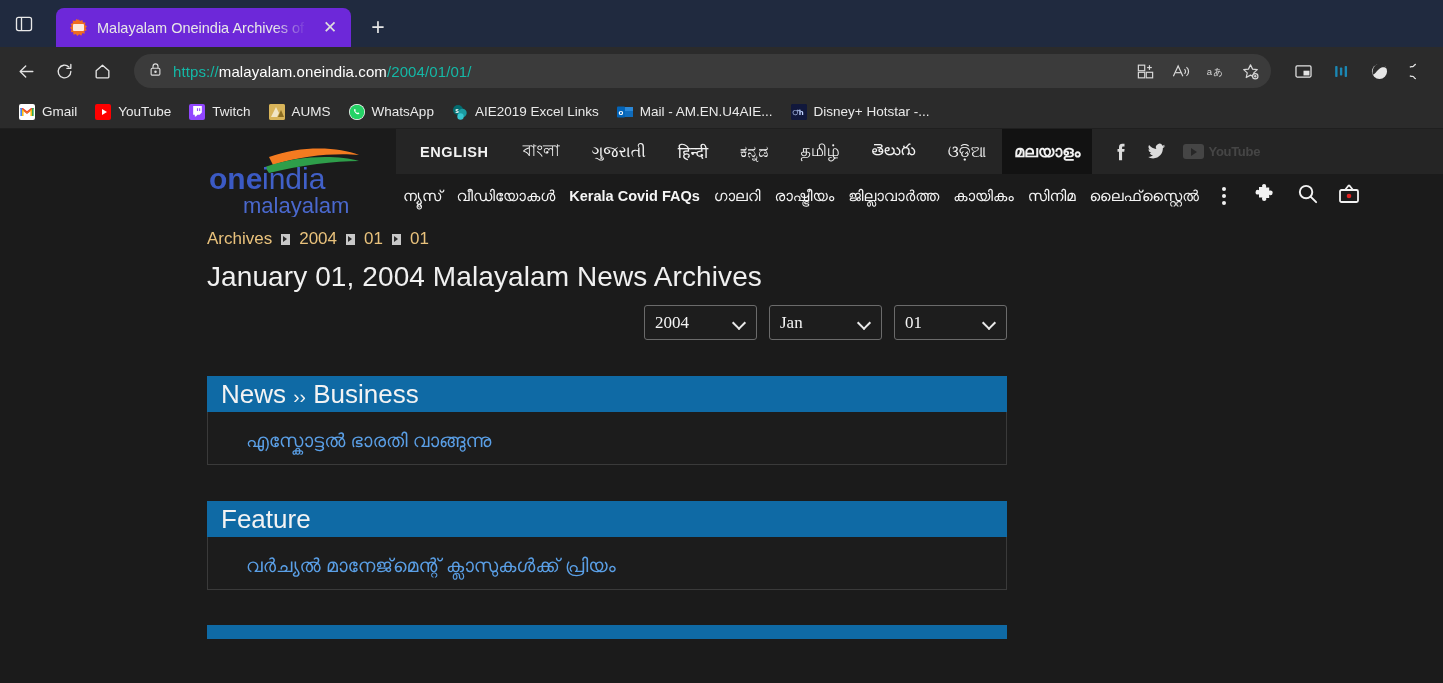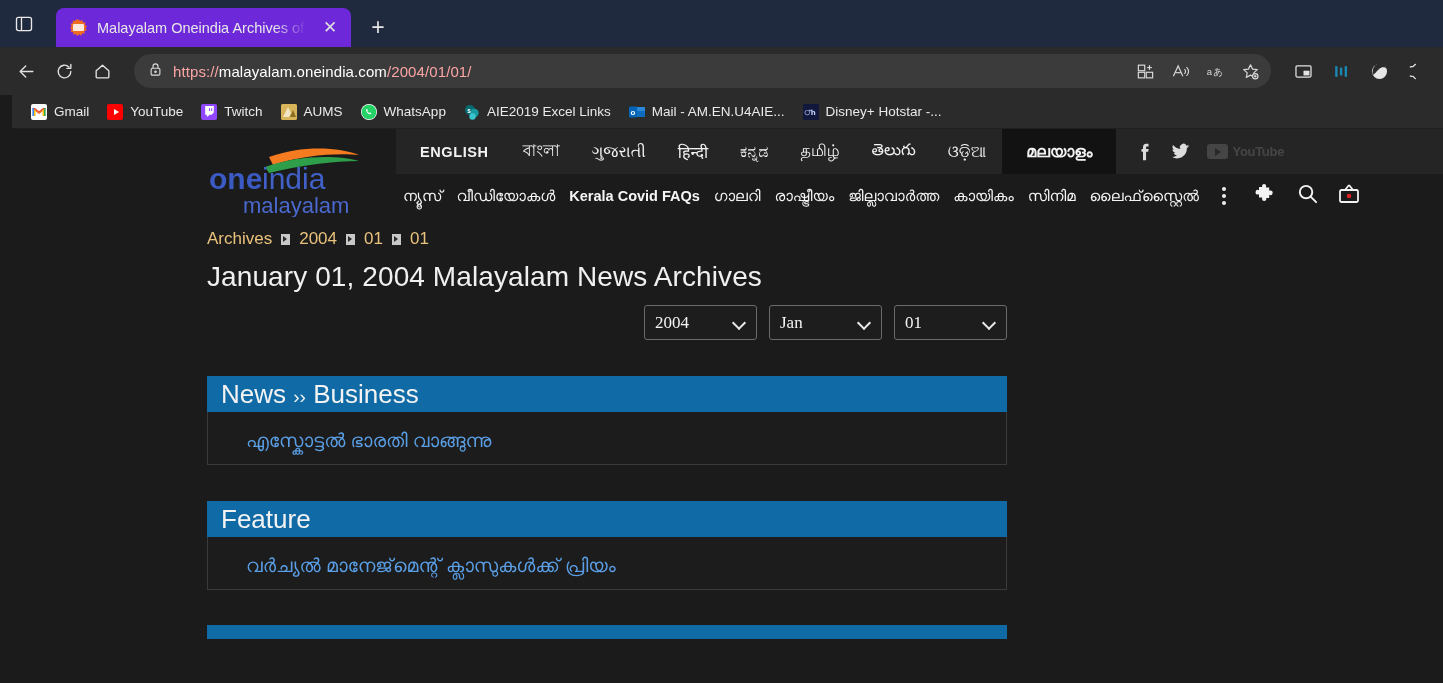--- a/index.html
+++ b/index.html
@@ -56,49 +56,49 @@
     color:#e3e3e3; border-radius:5px; }
   .tb-btn svg { width: 19px; height: 19px; }
   .omnibox {
     flex: 1; height: 34px; margin: 0 6px 0 12px;
     background: #3b3b3b; border-radius: 17px;
     display: flex; align-items: center; padding: 0 4px 0 14px; gap: 10px;
     min-width: 0;
   }
   .omnibox .lock svg { width: 15px; height: 15px; }
   .url { font-size: 15px; color: #fff; white-space: nowrap; letter-spacing: .1px; }
-  .url .dim { color: #fca5a5; }
+  .url .dim { color: #14b8a6; }
   .omni-icons { display:flex; align-items:center; gap: 2px; margin-left:auto; }
   .omni-icons .tb-btn { width: 33px; }
   .tb-right { display: flex; align-items: center; gap: 2px; padding-left: 6px; }
 
   .bookmarks {
     height: 34px; background: #2b2b2b; display: flex; align-items: center;
-    padding: 0 10px; gap: 0px; border-bottom: 1px solid #1f1f1f; margin-left: 12px;
+    padding: 0 10px; gap: 0px; border-bottom: 1px solid #1f1f1f;
   }
   .bm { display: flex; align-items: center; gap: 7px; padding: 3px 9px; border-radius: 5px;
     color: #eaeaea; font-size: 13.5px; white-space: nowrap; }
   .bm .bmi { width: 16px; height: 16px; flex: 0 0 16px; display:flex; align-items:center; justify-content:center;
     border-radius: 2px; font-size: 10px; font-weight: 700; color:#fff; overflow:hidden; }
 
   
   .page { position: relative; height: 547px; background: #1b1b1b; overflow: hidden; }
 
   .site-header { position: relative; height: 98px; }
   .logo-wrap { position: absolute; left: 207px; top: 12px; width: 172px; height: 76px; }
   .logo-wrap svg { width: 100%; height: 100%; }
 
   .lang-bar {
     position: absolute; left: 396px; top: 0; right: 0; height: 45px;
     background: #252525; display: flex; align-items: center;
   }
   .lang { color: #f2f2f2; font-size: 16px; padding: 0 16px; white-space: nowrap; }
   .lang.eng { font-size: 14.5px; letter-spacing: .6px; font-weight: 600; padding: 0 18px 0 24px; }
   .lang.active { background: #121212; height: 45px; display:flex; align-items:center;
-    font-weight: 700; padding: 0 24px; }
+    font-weight: 700; padding: 0 12px; }
   .social { display:flex; align-items:center; gap: 16px; margin-left: 18px; }
   .social .si { color: #dcdcdc; display:flex; align-items:center; }
   .yt-badge { display:flex; align-items:center; gap:4px; opacity:.45; }
   .yt-badge .box { width: 21px; height: 15px; background:#6d6d6d; border-radius:3px;
     display:flex; align-items:center; justify-content:center; }
   .yt-badge .tri { width:0;height:0;border-left:6px solid #2b2b2b;border-top:4px solid transparent;border-bottom:4px solid transparent; margin-left:1px;}
   .yt-badge .wd { color:#6d6d6d; font-size:13px; font-weight:800; letter-spacing:-.3px; }
 
   .menu-bar {
     position: absolute; left: 396px; top: 40px; right: 0; height: 53px;

